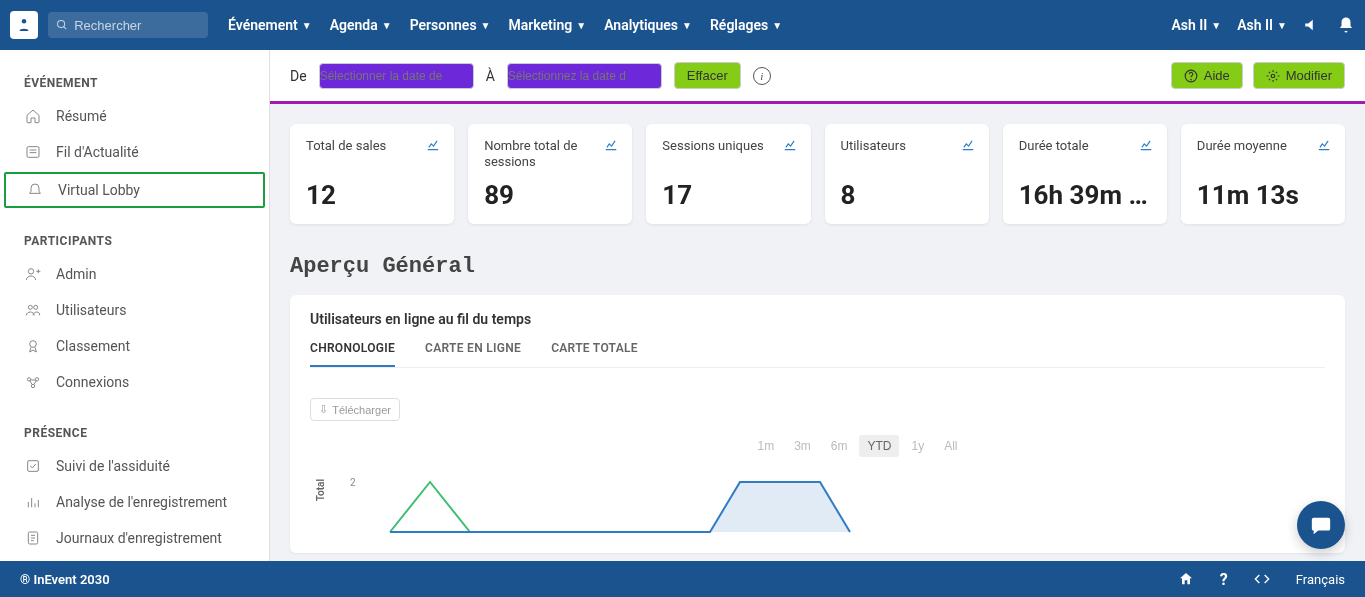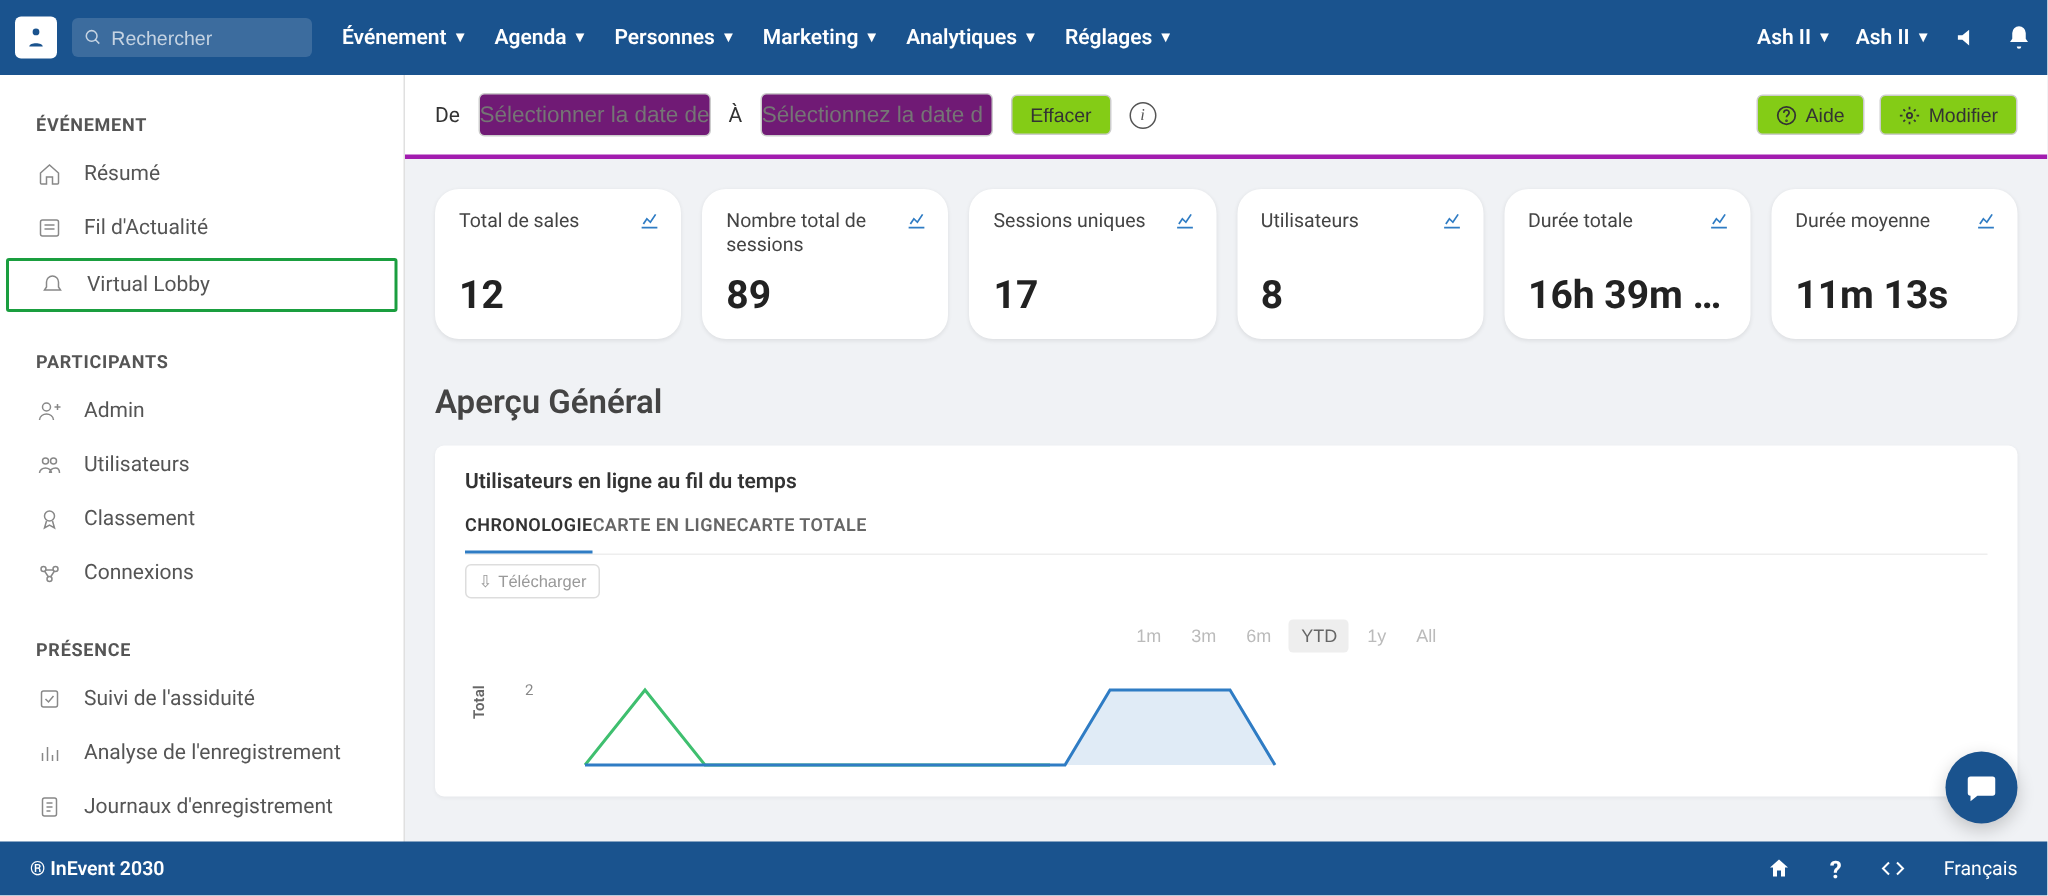--- a/index.html
+++ b/index.html
@@ -27,37 +27,37 @@
 .side-item { display: flex; align-items: center; gap: 14px; padding: 9px 24px; color: #555; cursor: pointer; font-size: 14px; }
 .side-item .icon { width: 18px; height: 18px; display: flex; align-items: center; justify-content: center; color: #888; }
 .side-item.highlighted { border: 2px solid #1a9e3f; border-radius: 2px; margin: 2px 4px; padding: 7px 20px; text-align: right; }
 
 
 .main { flex: 1; background: #f0f2f5; overflow-y: auto; position: relative; }
 .main::-webkit-scrollbar { width: 10px; }
 .main::-webkit-scrollbar-thumb { background: #c0c0c0; }
 .topbar { background: #fff; padding: 12px 20px; display: flex; align-items: center; gap: 12px; border-bottom: 3px solid #a21caf; }
 .topbar-label { font-size: 14px; color: #333; }
-.date-input { border: 1px solid #ccc; border-radius: 4px; padding: 5px 0; font-size: 15px; width: 155px; color: #aaa; background: #701a75; }
+.date-input { border: 1px solid #ccc; border-radius: 4px; padding: 5px 0; font-size: 12px; width: 155px; color: #aaa; background: #6d28d9; }
 .btn-outline { border: 1px solid #ccc; background: #84cc16; border-radius: 4px; padding: 5px 12px; font-size: 13px; cursor: pointer; display: flex; align-items: center; gap: 6px; color: #333; }
 .topbar-right { margin-left: auto; display: flex; gap: 10px; }
 .info-icon { width: 18px; height: 18px; border: 1.5px solid #555; border-radius: 50%; display: inline-flex; align-items: center; justify-content: center; font-size: 11px; color: #555; font-style: italic; font-family: serif; }
 
 
 .cards-row { display: flex; gap: 14px; padding: 20px; }
-.stat-card { background: #fff; border-radius: 16px; box-shadow: 0 1px 3px rgba(0,0,0,0.08); padding: 14px 16px; flex: 1; min-width: 140px; position: relative; }
+.stat-card { background: #fff; border-radius: 6px; box-shadow: 0 1px 3px rgba(0,0,0,0.08); padding: 14px 16px; flex: 1; min-width: 140px; position: relative; }
 .stat-label { font-size: 13px; color: #444; margin-bottom: 10px; line-height: 1.2; height: 32px; }
 .stat-value { font-size: 26px; font-weight: 700; color: #222; white-space: nowrap; overflow: hidden; text-overflow: ellipsis; }
 .stat-icon { position: absolute; top: 14px; right: 14px; color: #2f7cc4; font-size: 14px; }
 
 
-.section-title { font-size: 22px; font-weight: 600; color: #444; padding: 10px 20px 16px; }
+.section-title { font-size: 22px; font-weight: 600; color: #444; padding: 10px 20px 16px; font-family: Liberation Mono, monospace; }
 .panel { background: #fff; border-radius: 6px; margin: 0 20px 20px; padding: 16px 20px; box-shadow: 0 1px 3px rgba(0,0,0,0.05); }
 .panel-title { font-size: 14px; font-weight: 600; color: #333; margin-bottom: 14px; }
-.tabs { display: flex; border-bottom: 1px solid #eee; margin-bottom: 6px; }
+.tabs { display: flex; gap: 30px; border-bottom: 1px solid #eee; margin-bottom: 30px; }
 .tab { font-size: 12px; font-weight: 600; color: #666; padding-bottom: 10px; cursor: pointer; letter-spacing: 0.3px; }
 .tab.active { color: #333; border-bottom: 2px solid #2f7cc4; }
 .dl-btn { border: 1px solid #ddd; background: #fff; border-radius: 4px; padding: 4px 8px; font-size: 11px; color: #999; cursor: pointer; display: inline-flex; align-items: center; gap: 4px; margin-bottom: 14px; }
 .range-btns { display: flex; gap: 4px; justify-content: center; margin-bottom: 20px; margin-left: 80px; }
 .range-btn { background: transparent; border: none; color: #bbb; font-size: 12px; padding: 4px 8px; cursor: pointer; border-radius: 3px; }
 .range-btn.active { background: #eee; color: #666; }
 .chart-area { position: relative; height: 60px; margin-left: 30px; }
 .ylabel { position: absolute; left: -20px; top: 50%; transform: rotate(-90deg) translateX(50%); transform-origin: left; font-size: 10px; font-weight: 600; color: #666; }
 .ytick { position: absolute; left: 10px; font-size: 10px; color: #888; }
 

